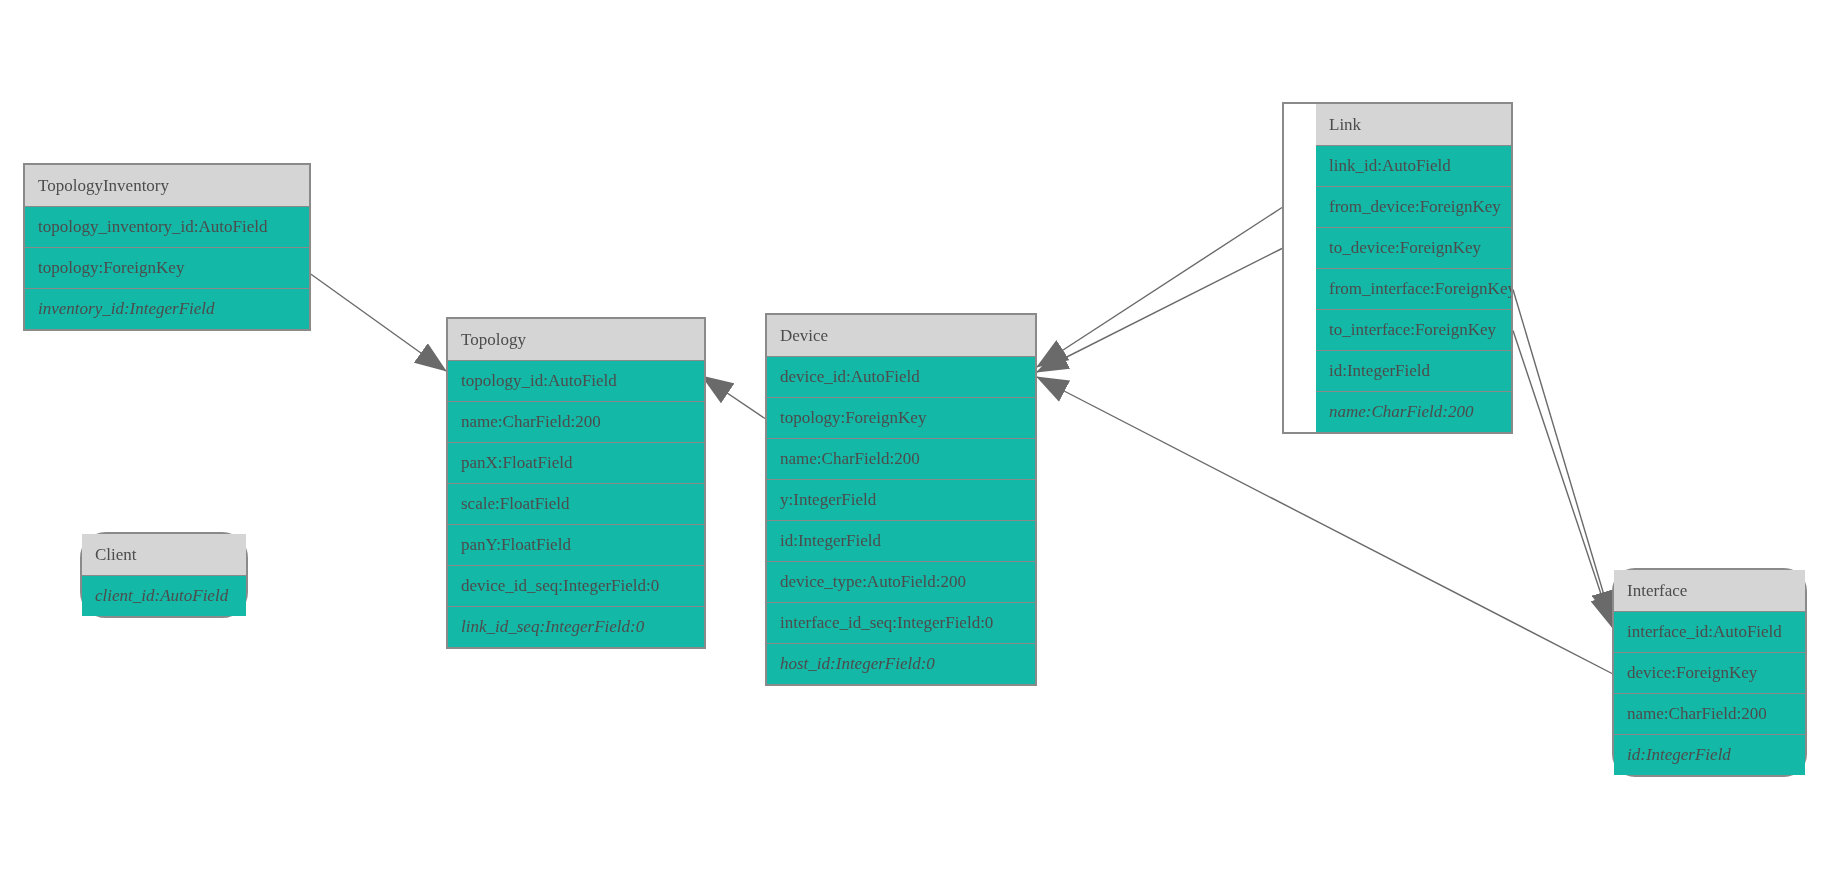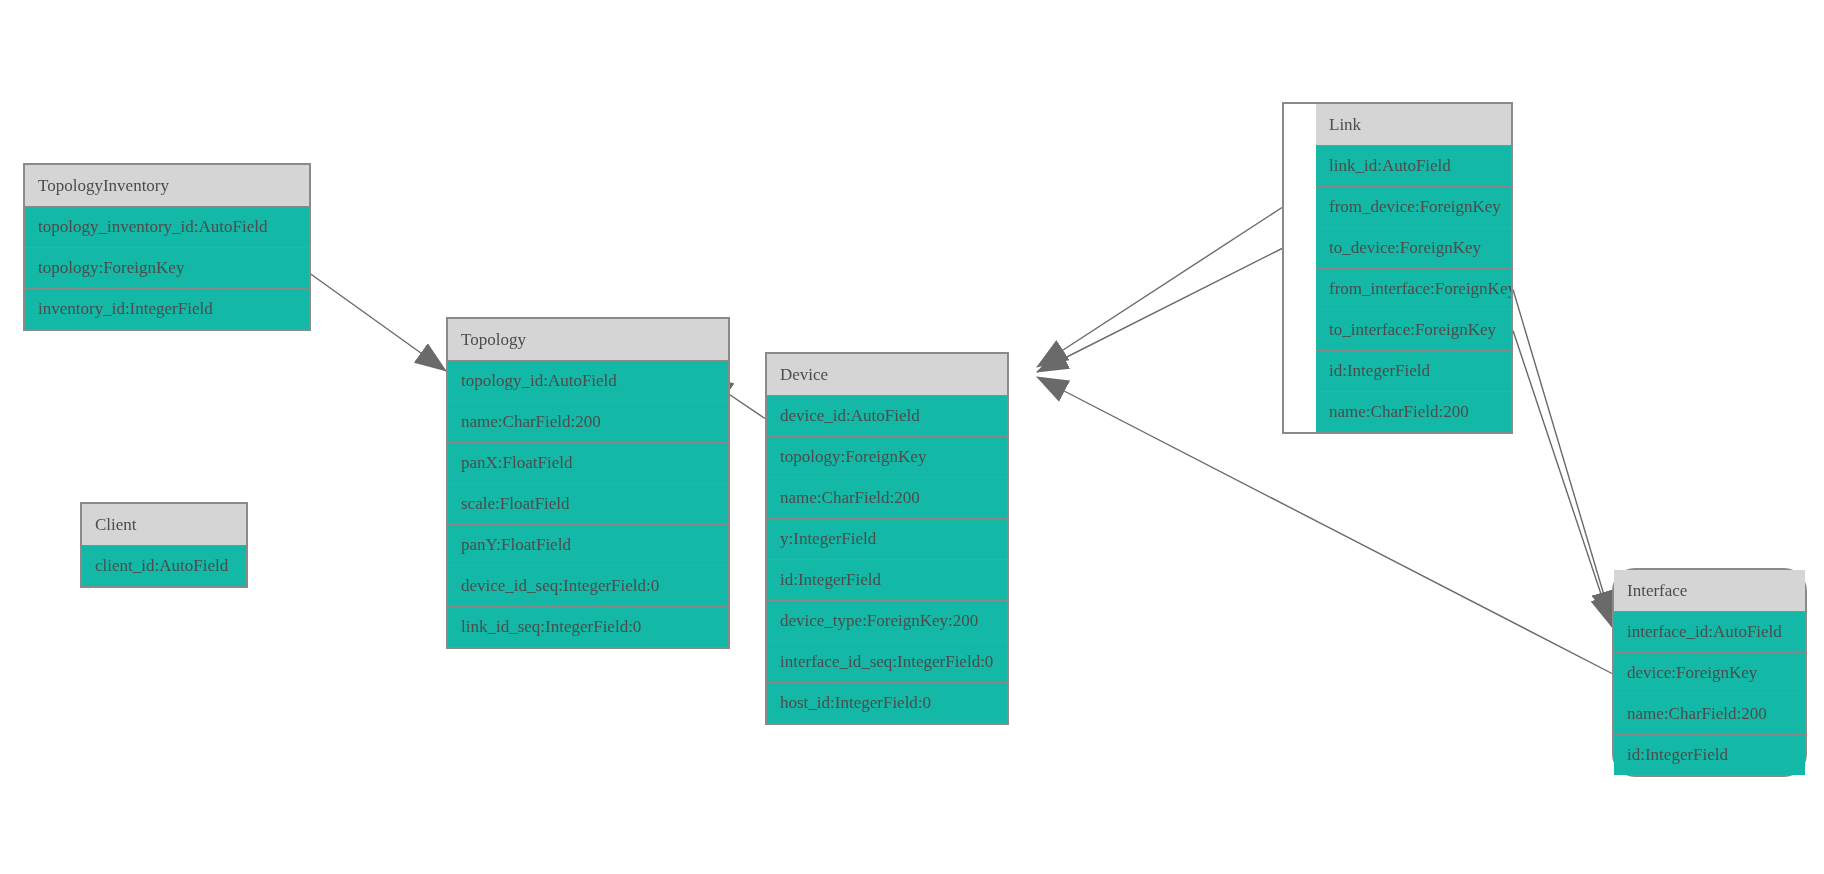--- a/index.html
+++ b/index.html
@@ -51,20 +51,21 @@
     border-bottom: 1px solid var(--border-col);
     font-size: 17px;
     color: var(--text-col);
     background: #14b8a6;
     white-space: nowrap;
     overflow: hidden;
   }
   .entity-row:last-child {
     border-bottom: none;
     height: 40px;
+    font-style: italic;
   }
   .rel-line {
     stroke: var(--line-col);
     stroke-width: 1.4;
     fill: none;
   }
 </style>
 </head>
 <body>
 
@@ -89,49 +90,49 @@
 
   <div class="entity" style="left:23px; top:163px; width:288px;">
     <div class="entity-header">TopologyInventory</div>
     <div class="entity-rows">
         <div class="entity-row">topology_inventory_id:AutoField</div>
         <div class="entity-row">topology:ForeignKey</div>
         <div class="entity-row">inventory_id:IntegerField</div>
       </div>
   </div>
 
-  <div class="entity" style="left:446px; top:317px; width:284px;">
+  <div class="entity" style="left:446px; top:317px; width:260px;">
     <div class="entity-header">Topology</div>
     <div class="entity-rows">
         <div class="entity-row">topology_id:AutoField</div>
         <div class="entity-row">name:CharField:200</div>
         <div class="entity-row">panX:FloatField</div>
         <div class="entity-row">scale:FloatField</div>
         <div class="entity-row">panY:FloatField</div>
         <div class="entity-row">device_id_seq:IntegerField:0</div>
         <div class="entity-row">link_id_seq:IntegerField:0</div>
       </div>
   </div>
 
-  <div class="entity" style="left:80px; top:502px; width:168px;">
+  <div class="entity" style="left:80px; top:532px; width:168px;border-radius:26px;">
     <div class="entity-header">Client</div>
     <div class="entity-rows">
         <div class="entity-row">client_id:AutoField</div>
       </div>
   </div>
 
-  <div class="entity" style="left:765px; top:313px; width:244px;margin-top:39px;">
+  <div class="entity" style="left:765px; top:313px; width:272px;">
     <div class="entity-header">Device</div>
     <div class="entity-rows">
         <div class="entity-row">device_id:AutoField</div>
         <div class="entity-row">topology:ForeignKey</div>
         <div class="entity-row">name:CharField:200</div>
         <div class="entity-row">y:IntegerField</div>
         <div class="entity-row">id:IntegerField</div>
-        <div class="entity-row">device_type:ForeignKey:200</div>
+        <div class="entity-row">device_type:AutoField:200</div>
         <div class="entity-row">interface_id_seq:IntegerField:0</div>
         <div class="entity-row">host_id:IntegerField:0</div>
       </div>
   </div>
 
   <div class="entity" style="left:1282px; top:102px; width:231px;padding-left:32px;">
     <div class="entity-header">Link</div>
     <div class="entity-rows">
         <div class="entity-row">link_id:AutoField</div>
         <div class="entity-row">from_device:ForeignKey</div>

